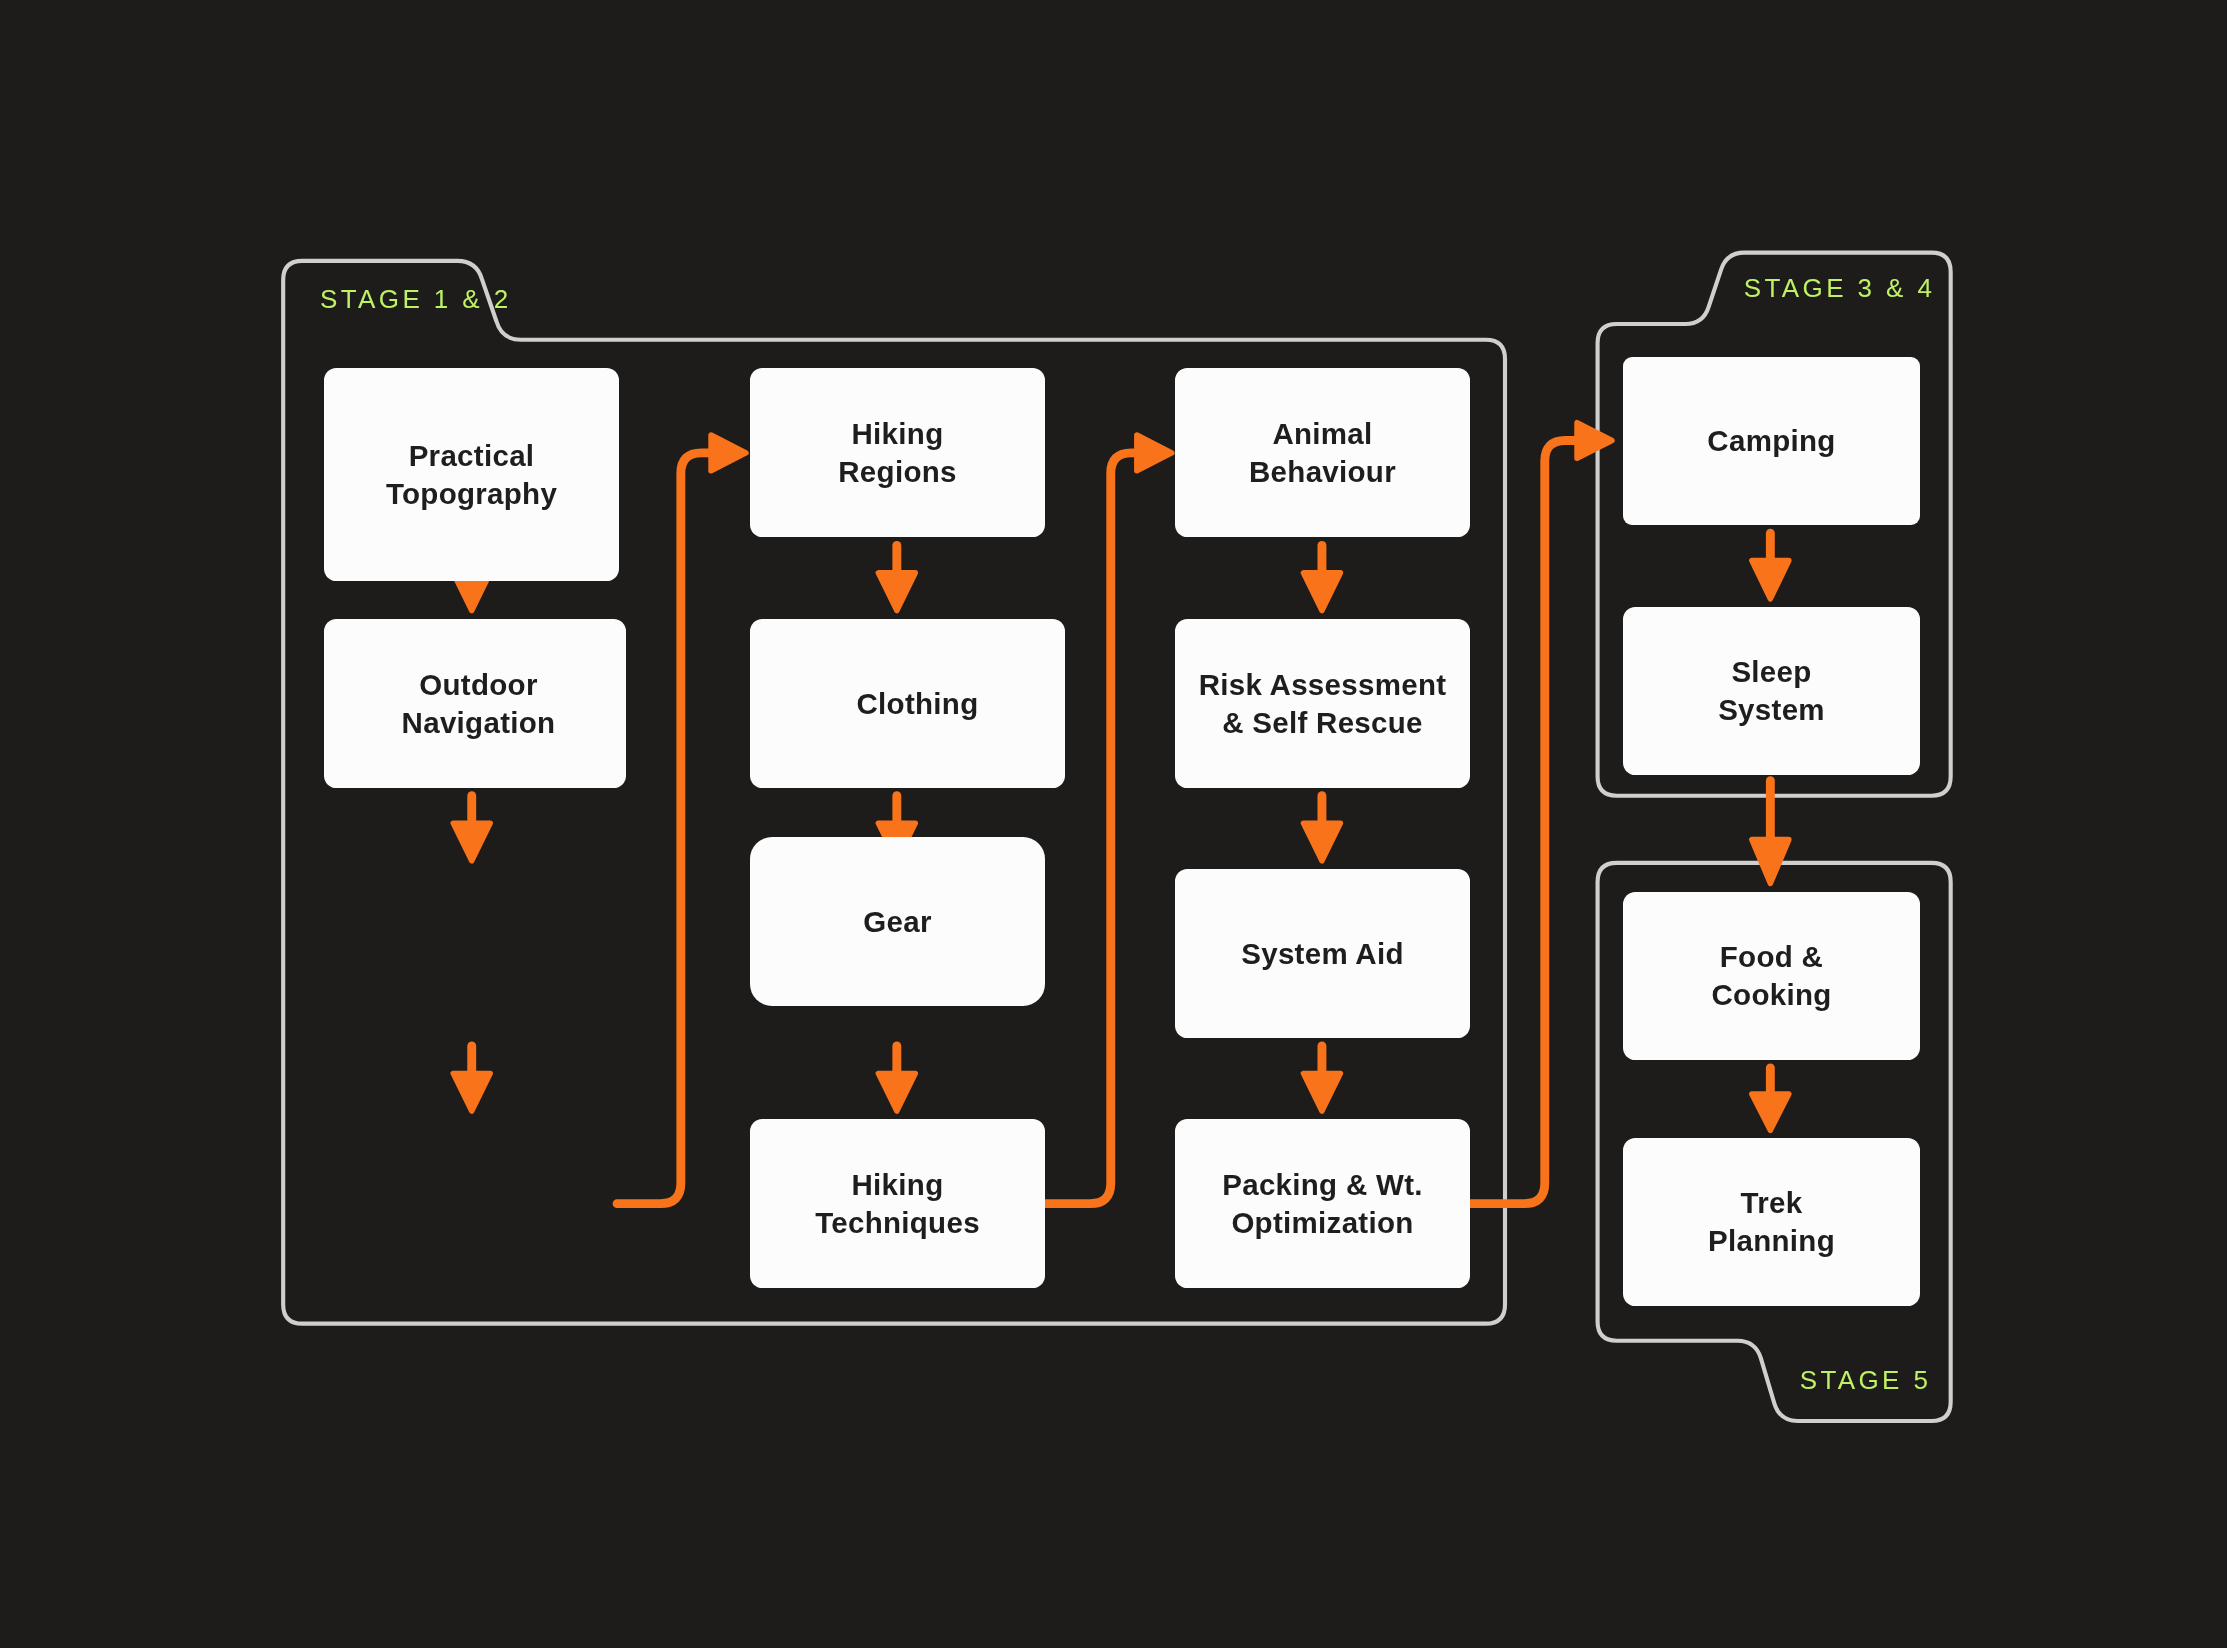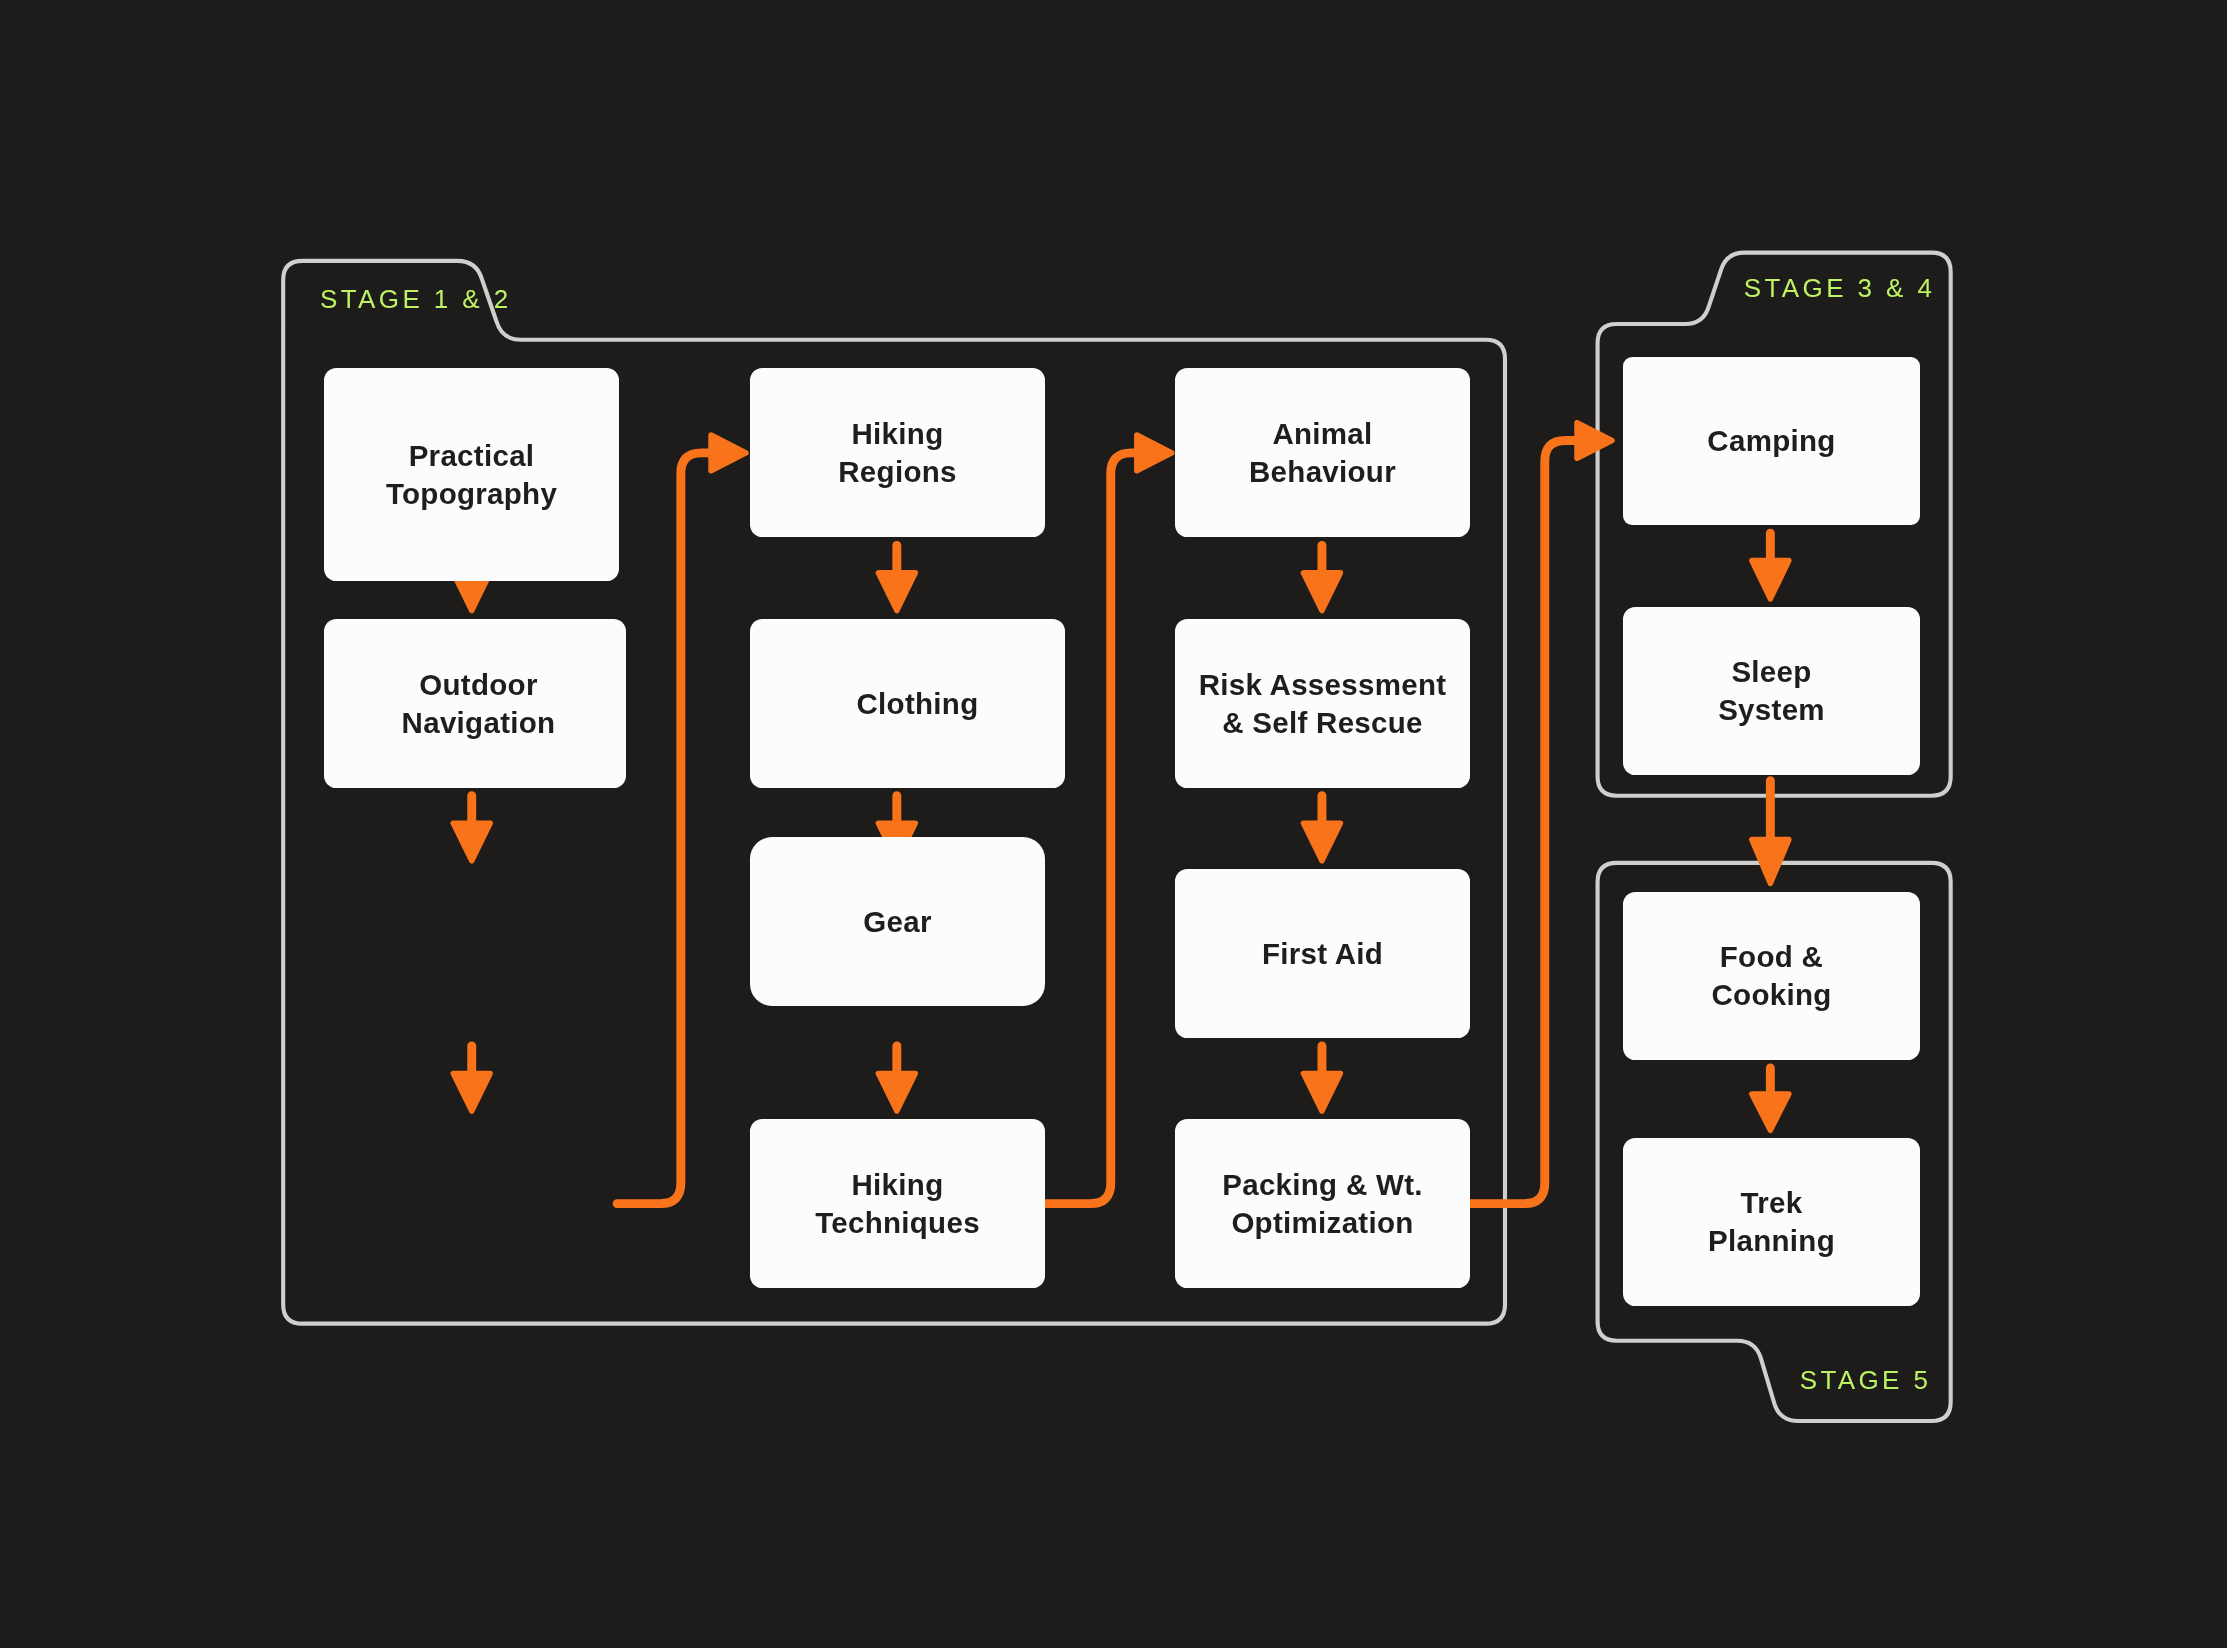--- a/index.html
+++ b/index.html
@@ -149,21 +149,21 @@
 Regions</div>
   <div class="node" style="left:750px; top:619px; width:295px; height:169px;padding-left:20px;">Clothing</div>
   <div class="node" style="left:750px; top:837px; width:295px; height:169px;border-radius:22px;">Gear</div>
   <div class="node" style="left:750px; top:1119px; width:295px; height:169px;">Hiking
 Techniques</div>
 
   <div class="node" style="left:1175px; top:368px; width:295px; height:169px;">Animal
 Behaviour</div>
   <div class="node" style="left:1175px; top:619px; width:295px; height:169px;">Risk Assessment
 &amp; Self Rescue</div>
-  <div class="node" style="left:1175px; top:869px; width:295px; height:169px;">First Aid</div>
+  <div class="node" style="left:1175px; top:869px; width:295px; height:169px;">System Aid</div>
   <div class="node" style="left:1175px; top:1119px; width:295px; height:169px;">Packing &amp; Wt.
 Optimization</div>
 
   <div class="node" style="left:1623px; top:357px; width:297px; height:168px;border-radius:9px;">Camping</div>
   <div class="node" style="left:1623px; top:607px; width:297px; height:168px;">Sleep
 System</div>
 
   <div class="node" style="left:1623px; top:892px; width:297px; height:168px;">Food &amp;
 Cooking</div>
   <div class="node" style="left:1623px; top:1138px; width:297px; height:168px;">Trek

